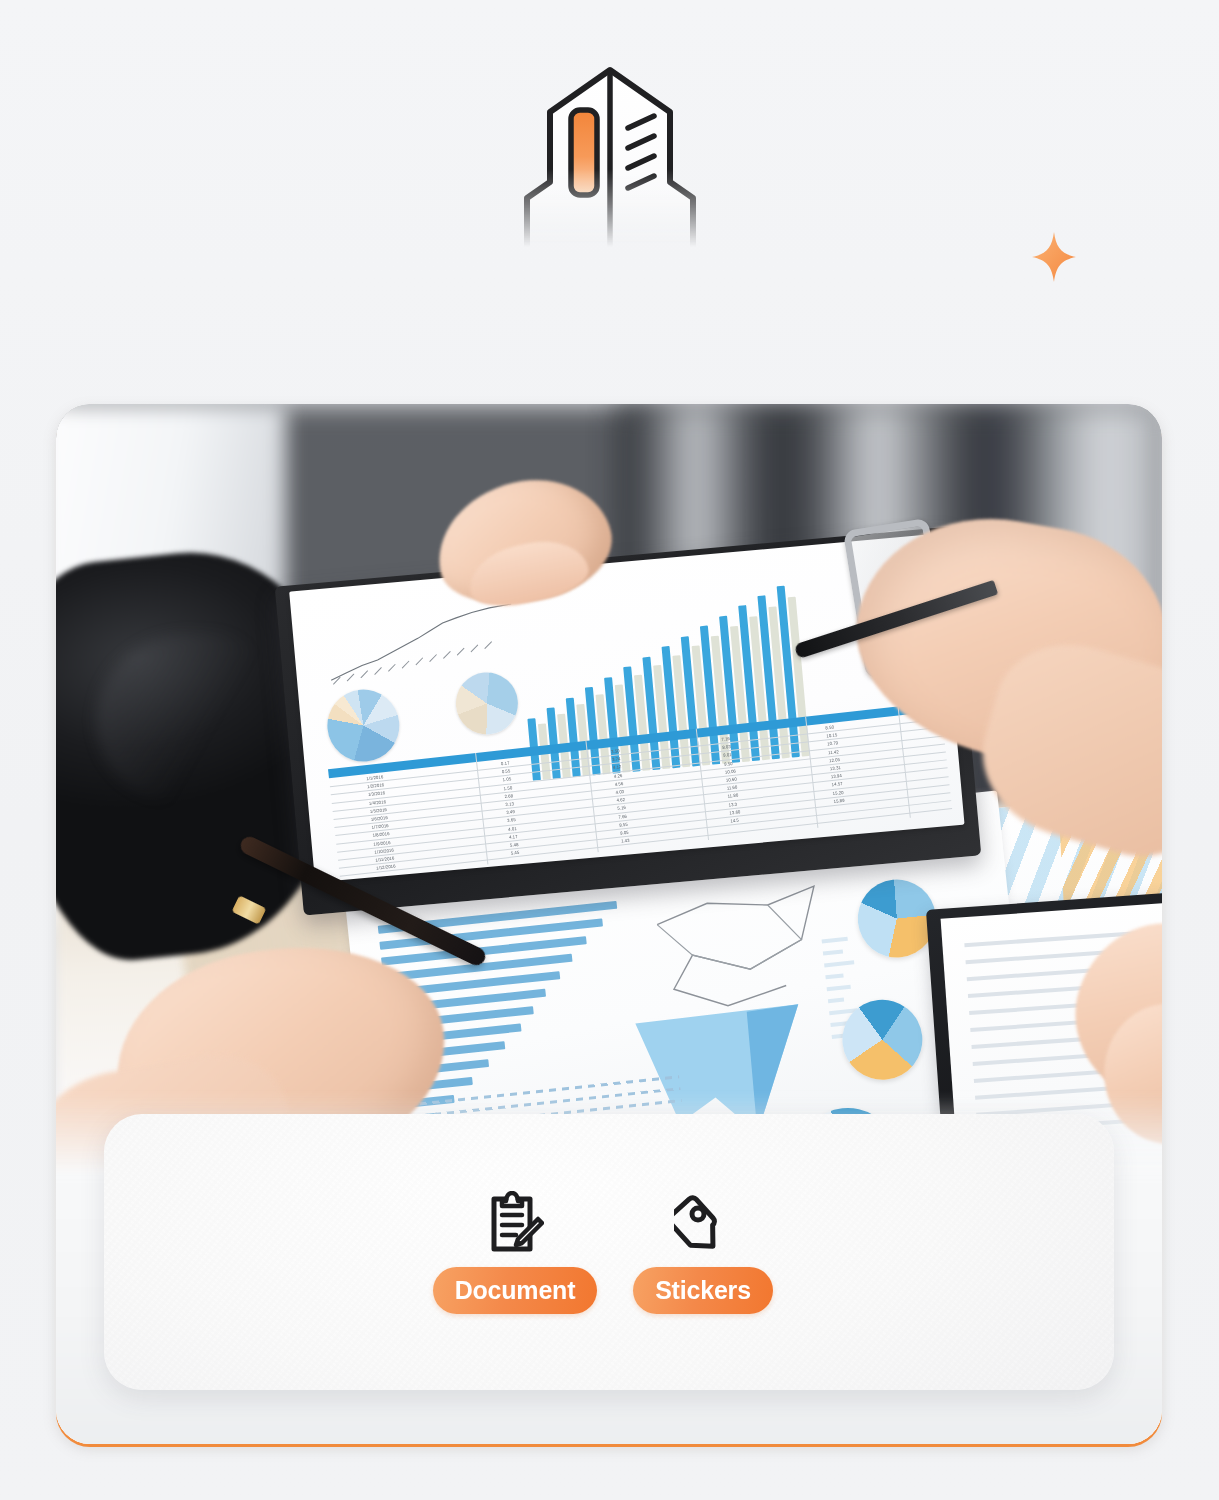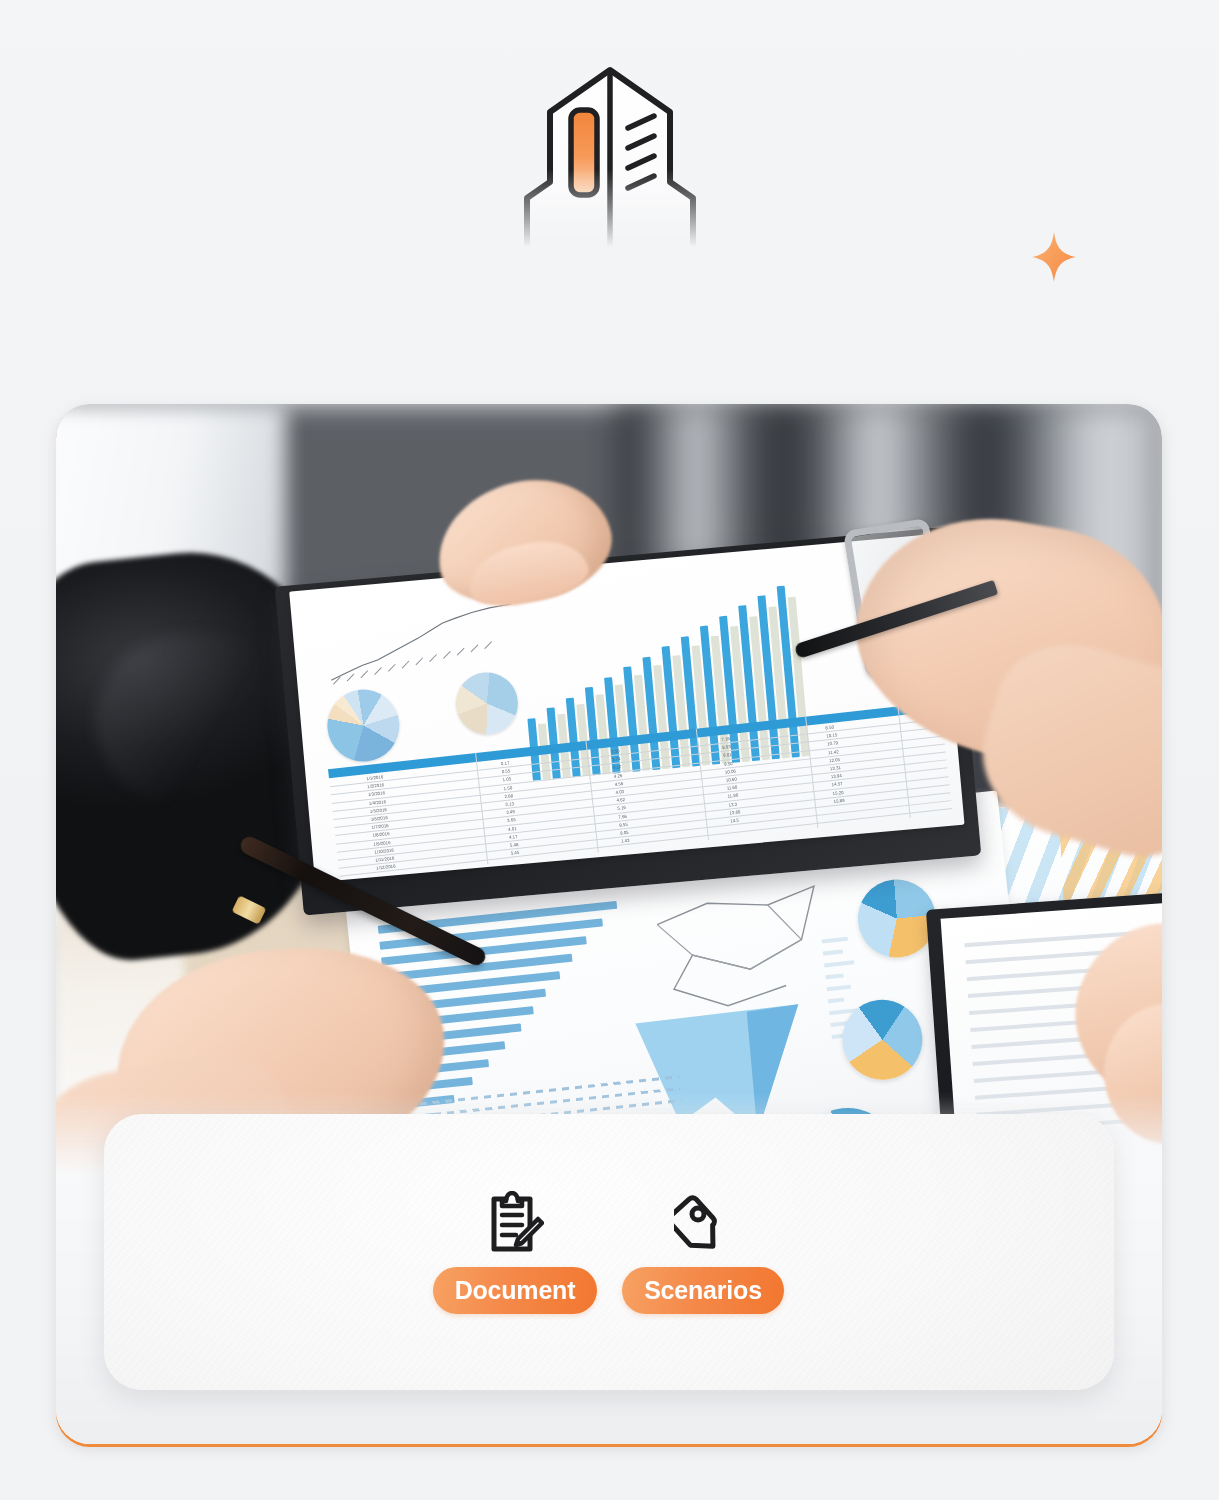--- a/index.html
+++ b/index.html
@@ -907,20 +907,20 @@
 
 
 
         <div class="cat">
           <span class="cat-icon">
             <svg width="58" height="62" viewBox="0 0 58 62" fill="none" xmlns="http://www.w3.org/2000/svg">
               <path d="M12 6 H34 C37 6 39 8 39 11 L39 36 C39 39 37 41 34 41 L20 57 L4 41 L4 14 C4 9 7 6 12 6 Z" transform="rotate(-42 26 31)" stroke="#1e1e20" stroke-width="5" stroke-linejoin="round"></path>
               <circle cx="24" cy="22" r="6" stroke="#1e1e20" stroke-width="5"></circle>
             </svg>
           </span>
-          <span class="cat-pill">Scenarios</span>
+          <span class="cat-pill">Stickers</span>
         </div>
 
       </div>
     </div>
 
   </div>
 </div>
 
 </body></html>

